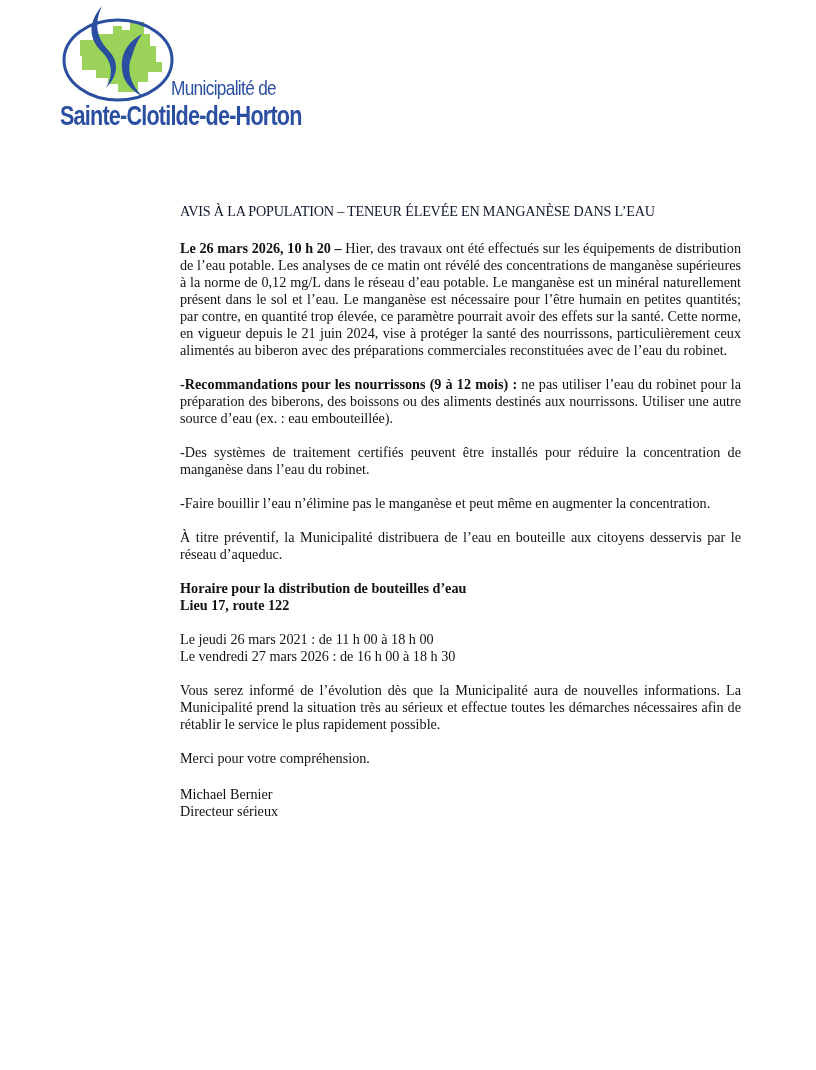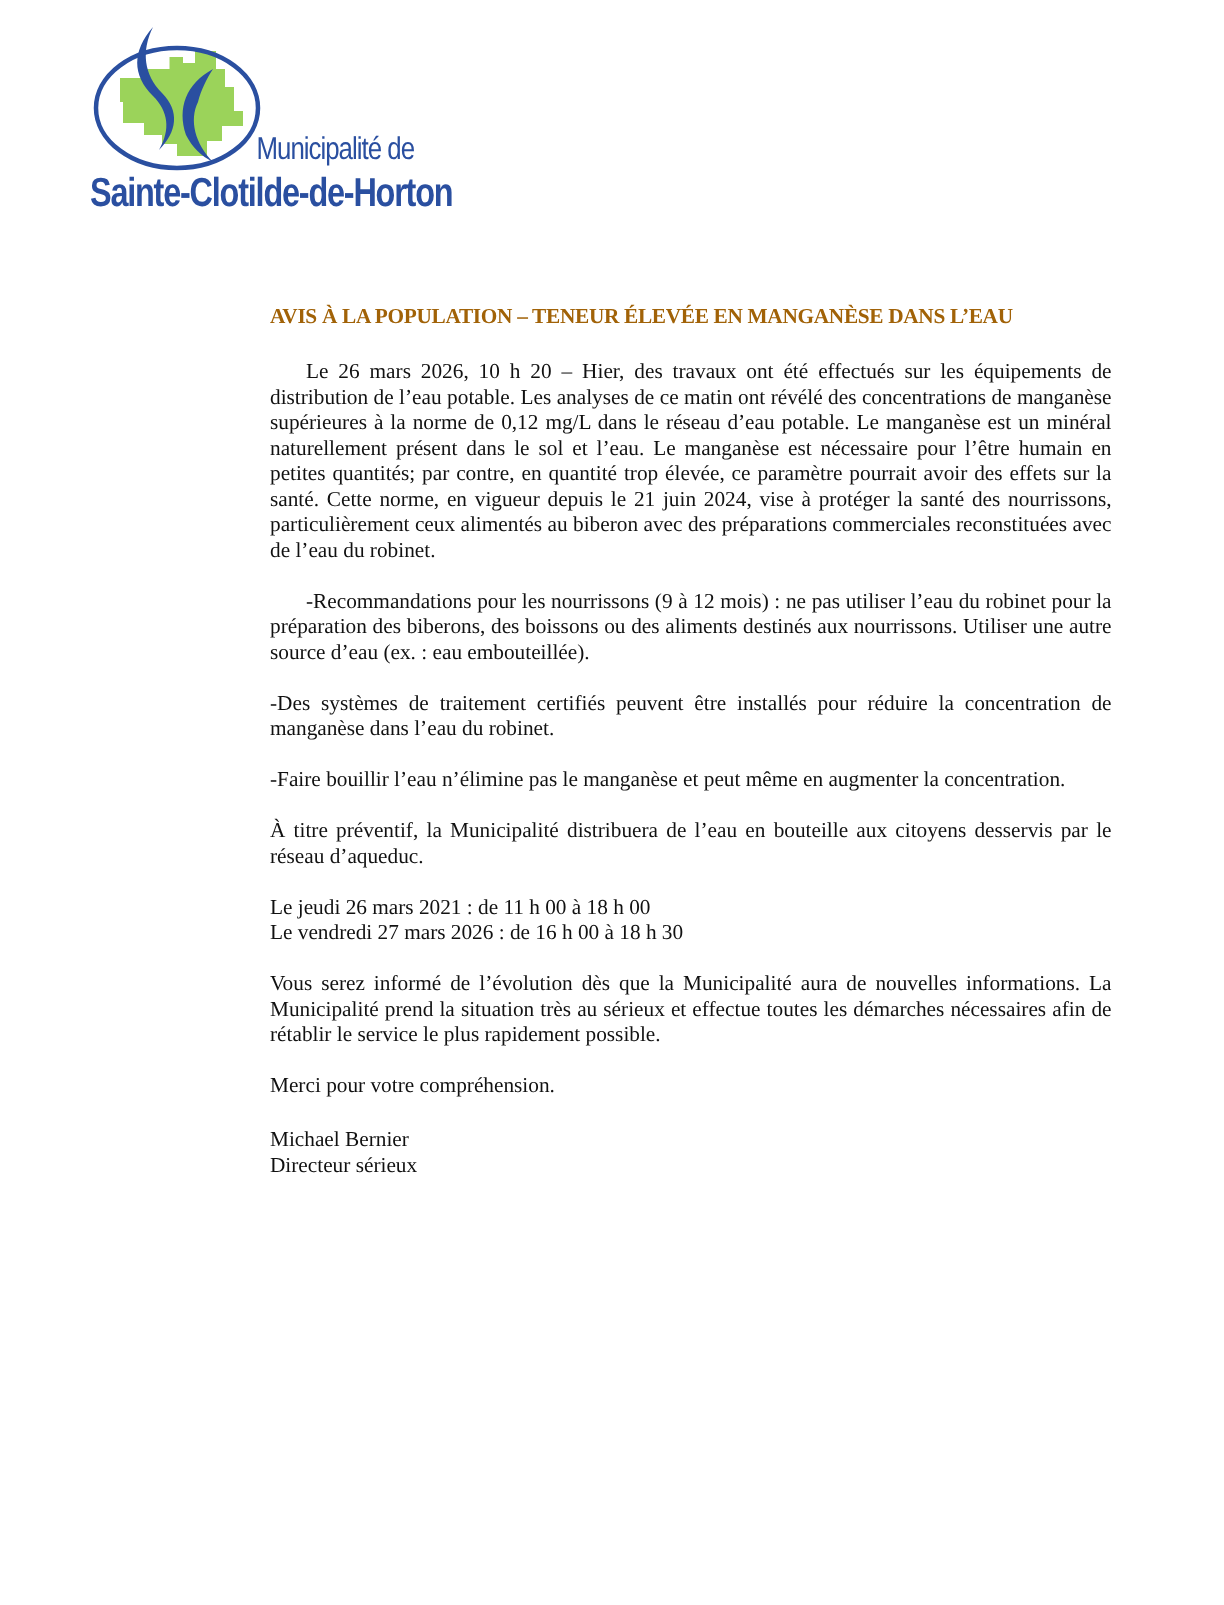--- a/index.html
+++ b/index.html
@@ -1,25 +1,25 @@
 <!DOCTYPE html>
 <html><head>
   <meta charset="utf-8">
   <style>
     html, body { margin: 0; padding: 0; background: #ffffff; }
     body { width: 816px; height: 1070px; position: relative; overflow: hidden; font-family: "Liberation Serif", serif; color: #111; }
-    .logo { position: absolute; left: 58px; top: 12px; width: 250px; height: 128px; text-align: right; }
+    .logo { position: absolute; left: 58px; top: 0; width: 250px; height: 128px; text-align: right; }
     .logo svg { position: absolute; left: 0; top: 0; }
     .logo-line1 { position: absolute; left: 113px; top: 76px; font-family: "Liberation Sans", sans-serif; font-size: 21px; color: #2a4fa0; letter-spacing: -0.8px; transform: scaleX(0.82); transform-origin: left top; white-space: nowrap; }
     .logo-line2 { position: absolute; left: 2px; top: 101px; font-family: "Liberation Sans", sans-serif; font-weight: bold; font-size: 27px; color: #2a4fa0; letter-spacing: -1px; transform: scaleX(0.80); transform-origin: left top; white-space: nowrap; }
     .content { position: absolute; left: 180px; top: 203px; width: 561px; font-size: 14.2px; line-height: 17px; }
-    .title { color: #a16207; font-weight: bold; font-size: 14.2px; margin: 0 0 20px 0; white-space: nowrap; letter-spacing: -0.2px; }
+    .title { color: #0f172a; font-weight: normal; font-size: 14.2px; margin: 0 0 20px 0; white-space: nowrap; letter-spacing: -0.2px; }
     p { margin: 0 0 17px 0; text-align: justify; }
     .nojust { text-align: left; }
-    .b { font-weight: normal; margin-left: 24px; }
+    .b { font-weight: bold; }
     .gap-big { margin-top: 19px; }
   </style>
 </head>
 <body>
 
 <div class="logo">
   <svg width="120" height="105" viewBox="0 0 120 105">
 
     <path d="M22 40 L40 40 L40 34 L55 34 L55 26 L64 26 L64 30 L72 30 L72 22 L86 22 L86 34 L92 34 L92 46 L98 46 L98 62 L104 62 L104 72 L90 72 L90 82 L80 82 L80 92 L60 92 L60 84 L50 84 L50 78 L38 78 L38 70 L24 70 L24 56 L22 56 Z" fill="#9bd35a"></path>
 
@@ -40,20 +40,24 @@
 
 
   <p><span class="b">-Recommandations pour les nourrissons (9 à 12 mois) :</span><span> ne pas utiliser l’eau du robinet pour la préparation des biberons, des boissons ou des aliments destinés aux nourrissons. Utiliser une autre source d’eau (ex. : eau embouteillée).</span></p>
 
   <p>-Des systèmes de traitement certifiés peuvent être installés pour réduire la concentration de manganèse dans l’eau du robinet.</p>
 
   <p>-Faire bouillir l’eau n’élimine pas le manganèse et peut même en augmenter la concentration.</p>
 
   <p>À titre préventif, la Municipalité distribuera de l’eau en bouteille aux citoyens desservis par le réseau d’aqueduc.</p>
 
+  <p class="nojust">
+    <span class="b">Horaire pour la distribution de bouteilles d’eau</span><br>
+    <span class="b">Lieu 17, route 122</span>
+  </p>
 
   <p class="nojust">
     <span>Le jeudi 26 mars 2021 : de 11 h 00 à 18 h 00</span><br>
     <span>Le vendredi 27 mars 2026 : de 16 h 00 à 18 h 30</span>
   </p>
 
 
   <p>Vous serez informé de l’évolution dès que la Municipalité aura de nouvelles informations. La Municipalité prend la situation très au sérieux et effectue toutes les démarches nécessaires afin de rétablir le service le plus rapidement possible.</p>
 
   <p class="nojust">Merci pour votre compréhension.</p>

